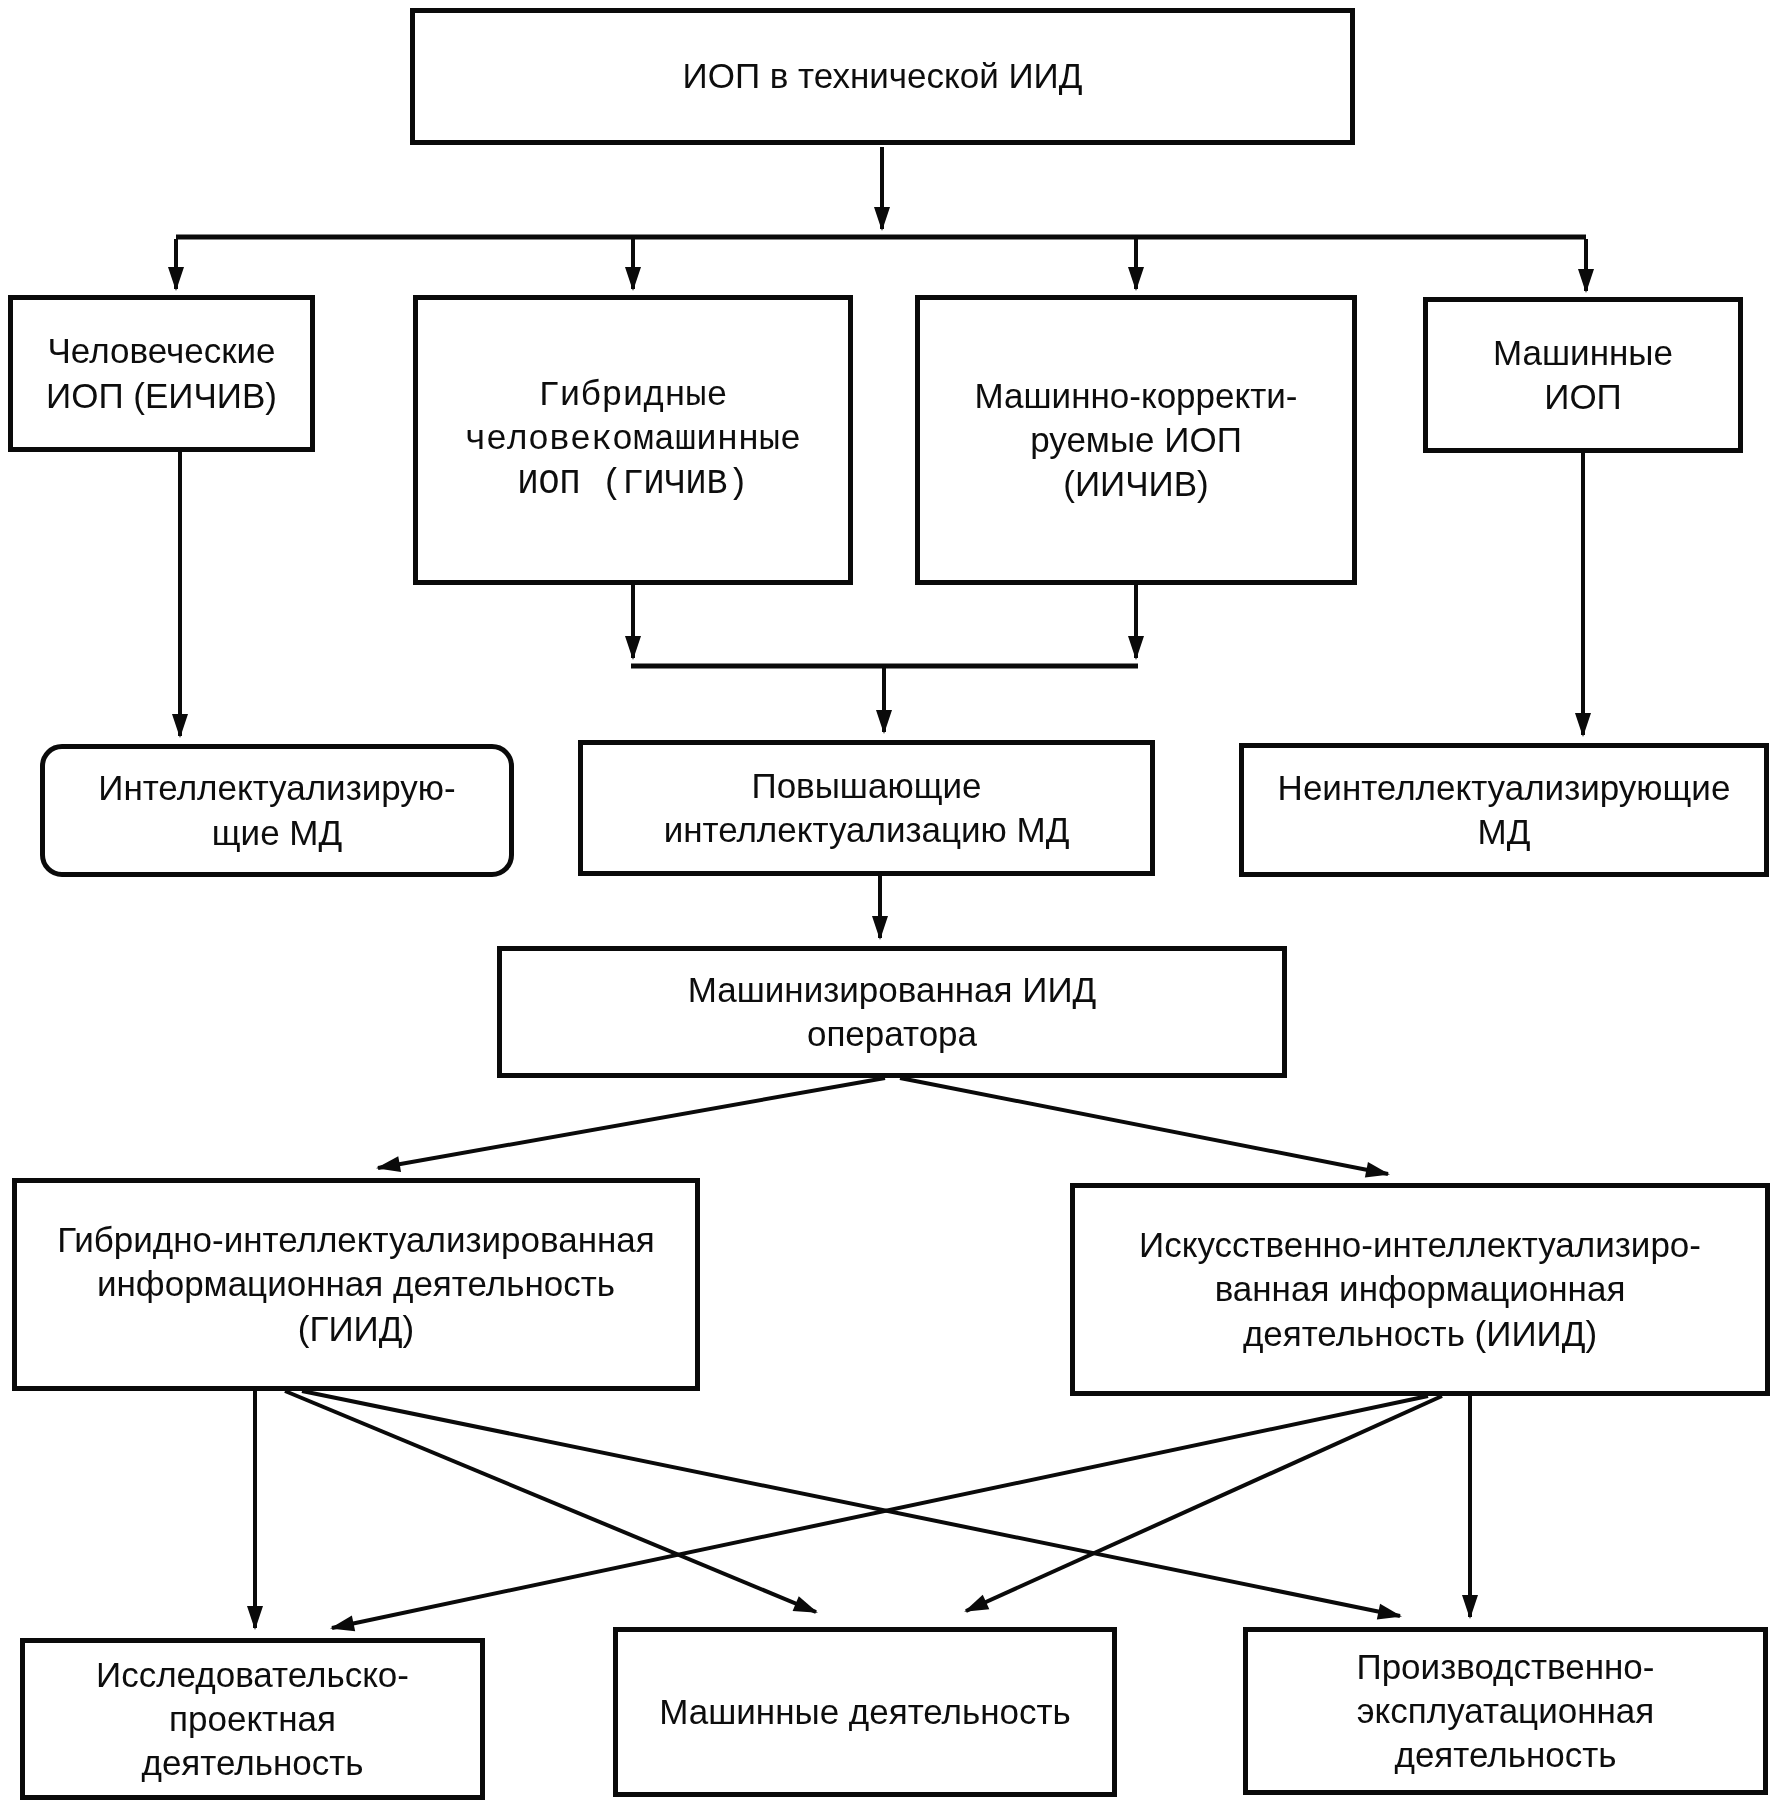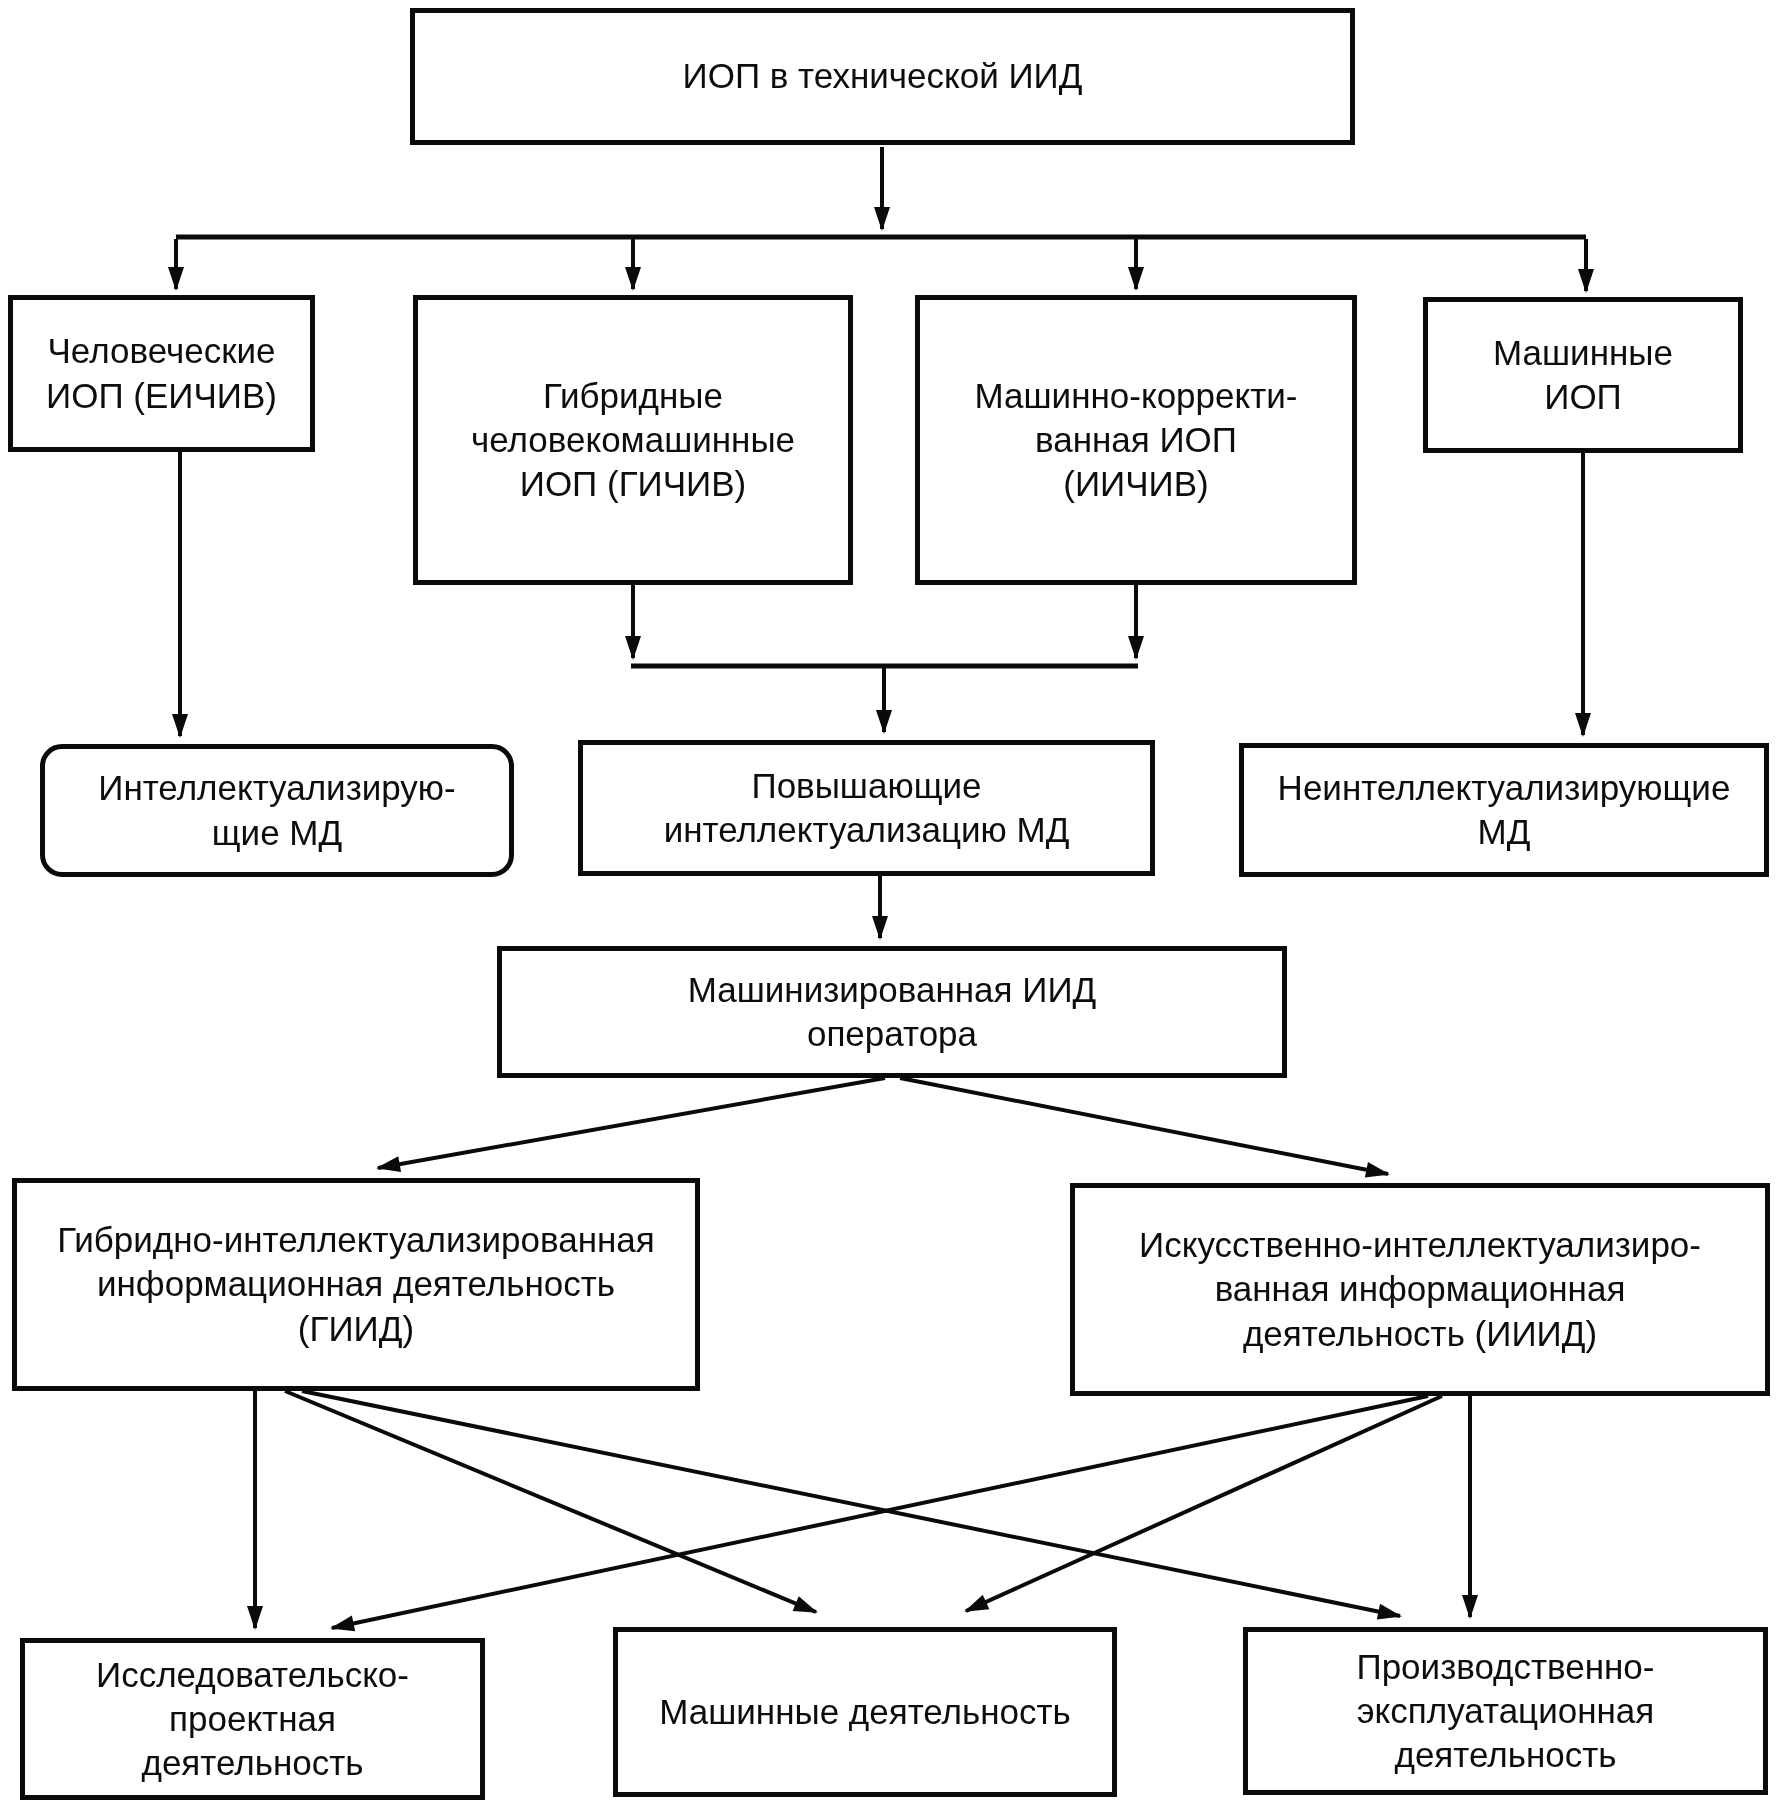--- a/index.html
+++ b/index.html
@@ -84,28 +84,28 @@
   </svg>
 
   <div class="node" style="left:410px; top:8px; width:945px; height:137px;text-align:center;">
     <span class="node-label">ИОП в технической ИИД</span>
   </div>
 
   <div class="node" style="left:8px; top:295px; width:307px; height:157px;">
     <span class="node-label">Человеческие
 ИОП (ЕИЧИВ)</span>
   </div>
-  <div class="node" style="left:413px; top:295px; width:440px; height:290px;">
+  <div class="node" style="left:413px; top:295px; width:440px; height:290px;font-family:Liberation Mono, monospace;">
     <span class="node-label">Гибридные
 человекомашинные
 ИОП (ГИЧИВ)</span>
   </div>
   <div class="node" style="left:915px; top:295px; width:442px; height:290px;">
     <span class="node-label">Машинно-корректи-
-ванная ИОП
+руемые ИОП
 (ИИЧИВ)</span>
   </div>
   <div class="node" style="left:1423px; top:297px; width:320px; height:156px;">
     <span class="node-label">Машинные
 ИОП</span>
   </div>
 
   <div class="node" style="left:40px; top:744px; width:474px; height:133px;border-radius:22px;">
     <span class="node-label">Интеллектуализирую-
 щие МД</span>

